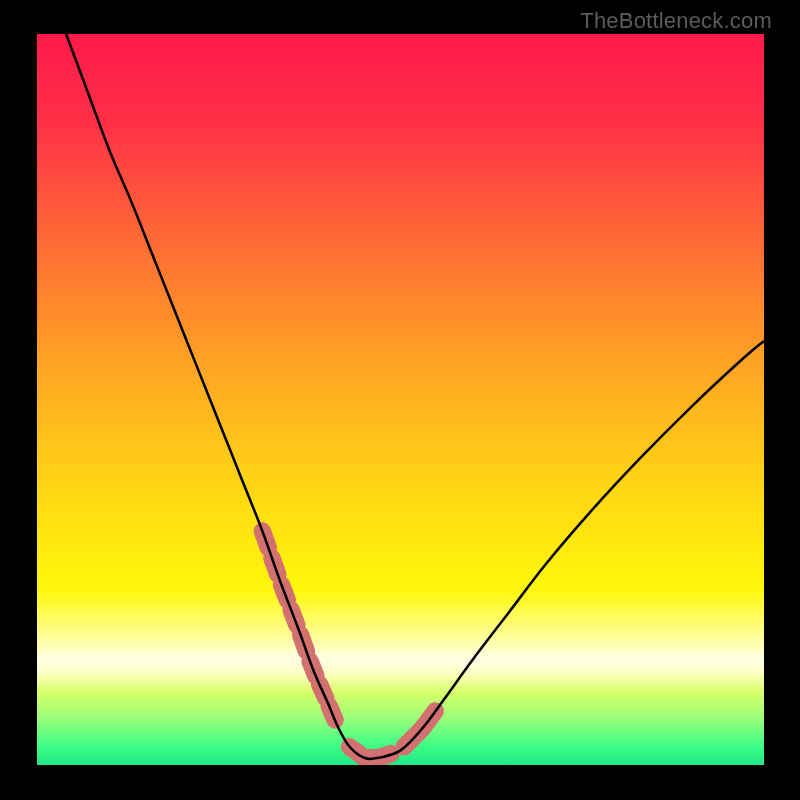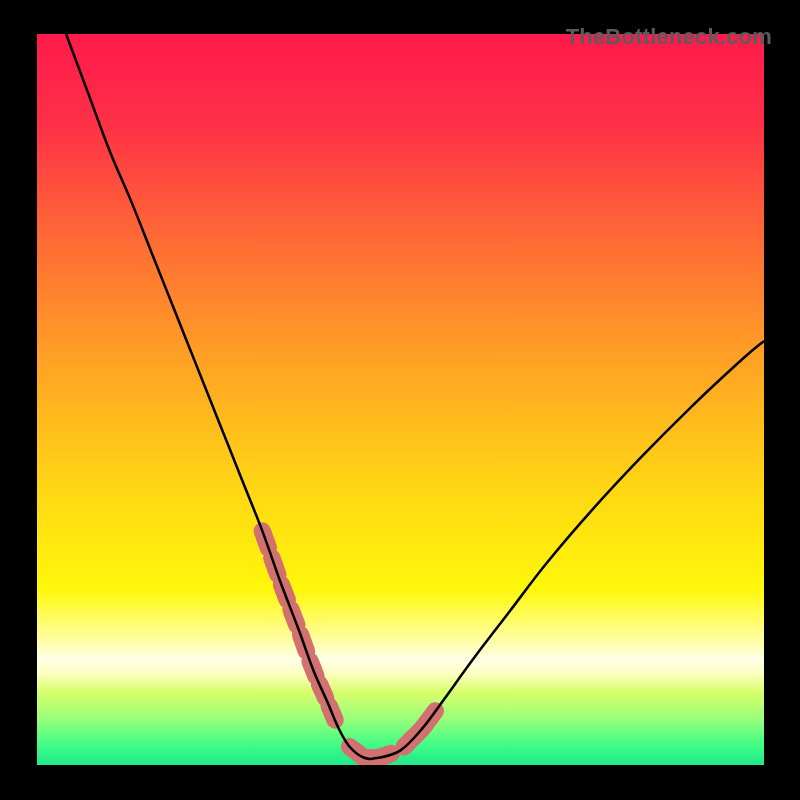--- a/index.html
+++ b/index.html
@@ -28,25 +28,25 @@
   }
   .gradient {
     position: absolute;
     left: 0;
     top: 0;
     width: 100%;
     height: 100%;
   }
   .watermark {
     position: absolute;
-    top: 24px;
+    top: 8px;
     right: 28px;
     font-family: Arial, Helvetica, sans-serif;
     font-size: 22px;
-    font-weight: 700;
+    font-weight: 400;
     color: #5c5c5c;
     letter-spacing: 0.2px;
   }
   svg.curve-layer {
     position: absolute;
     left: 0;
     top: 0;
     width: 100%;
     height: 100%;
   }

